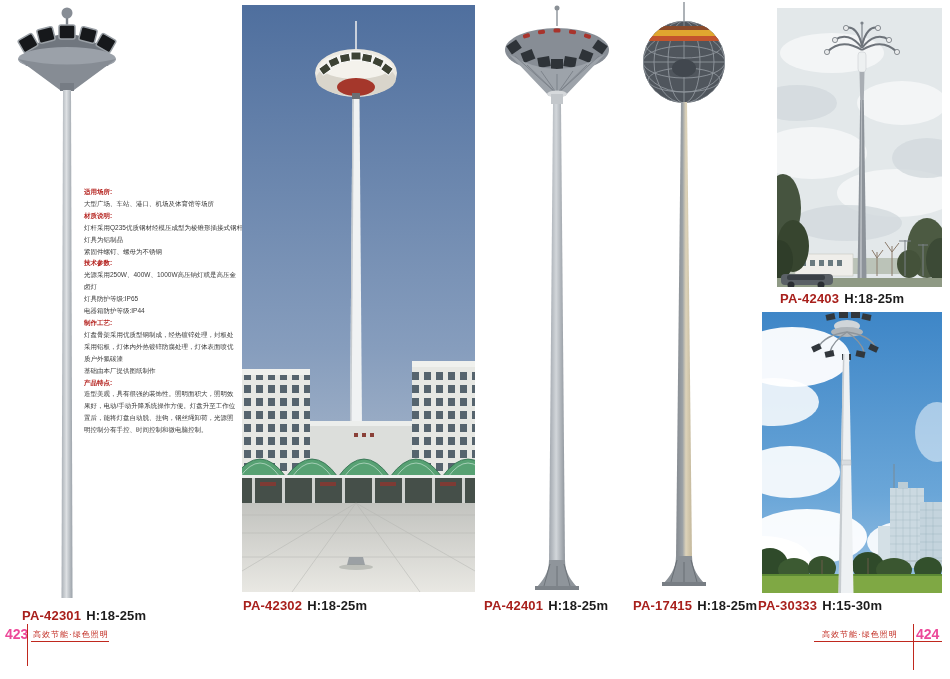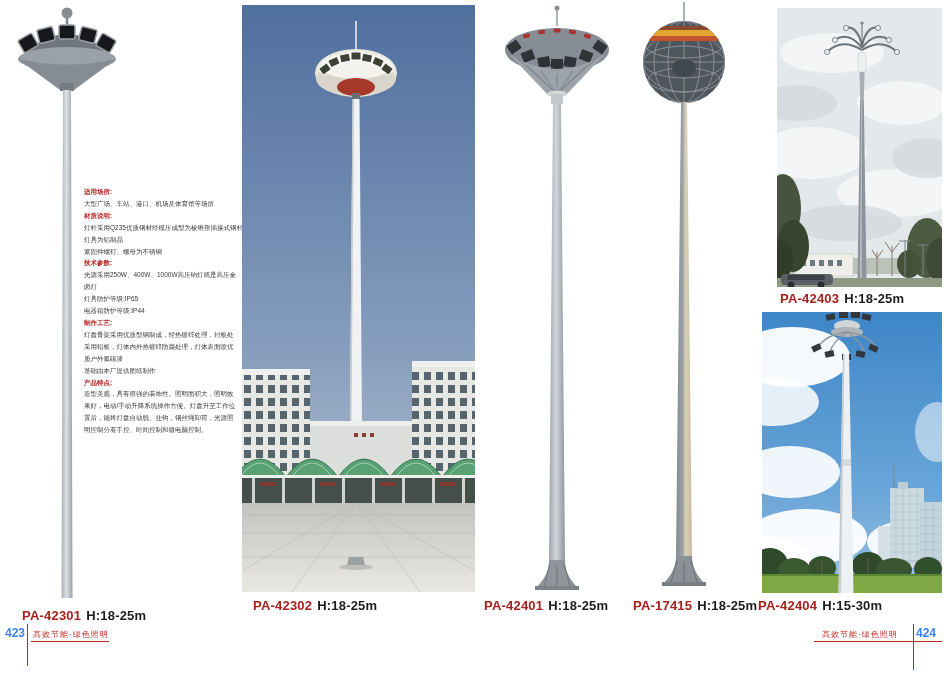--- a/index.html
+++ b/index.html
@@ -5,21 +5,21 @@
   html,body{margin:0;padding:0;background:#fff;}
   .page{position:relative;width:950px;height:679px;background:#ffffff;overflow:hidden;
         font-family:"Liberation Sans", sans-serif;}
   .photo{position:absolute;display:block;}
   .plabel{position:absolute;font-size:13px;white-space:nowrap;letter-spacing:0.2px;}
   .plabel .code{color:#a8201c;font-weight:bold;}
   .plabel .ht{color:#1c1c1c;font-weight:600;margin-left:5px;}
   .info{position:absolute;left:84px;top:186px;width:160px;}
   .info .hd{color:#b5231f;font-weight:bold;font-size:6.5px;line-height:11.9px;white-space:nowrap;}
   .info .ln{color:#3a3a3a;font-size:6.5px;line-height:11.9px;white-space:nowrap;}
-  .pagenum{position:absolute;font-size:12px;font-weight:bold;color:#3b82f6;}
+  .pagenum{position:absolute;font-size:14px;font-weight:bold;color:#ec4899;}
   .slogan{position:absolute;font-size:8px;font-weight:normal;color:#c0281e;letter-spacing:1px;white-space:nowrap;}
   .redline-v{position:absolute;width:1px;background:#c0281e;}
   .redline-h{position:absolute;height:1px;background:#c0281e;}
 </style>
 </head>
 <body>
 
 <div class="page">
 
   <svg class="photo" style="left:8px;top:4px" width="150" height="594" viewBox="0 0 150 594">
@@ -162,21 +162,21 @@
         <line x1="0" y1="528" x2="233" y2="528"></line>
       <line x1="0" y1="552" x2="233" y2="552"></line>
       <line x1="114" y1="498" x2="0" y2="566"></line>
         <line x1="114" y1="498" x2="50" y2="587"></line>
       <line x1="114" y1="498" x2="178" y2="587"></line>
         <line x1="114" y1="498" x2="233" y2="566"></line>
     </g>
     <polygon points="107,552 121,552 123,560 105,560" fill="#9ba0a4"></polygon>
     <ellipse cx="114" cy="562" rx="17" ry="3" fill="#9b9f9a" opacity="0.5"></ellipse>
   </svg>
-  <div class="plabel" style="left:253px;top:598px">
+  <div class="plabel" style="left:243px;top:598px">
     <span class="code">PA-42302</span><span class="ht">H:18-25m</span>
   </div>
 
   <svg class="photo" style="left:498px;top:4px" width="120" height="592" viewBox="0 0 120 592">
     <defs>
       <linearGradient id="g-pole3" x1="0" y1="0" x2="1" y2="0">
         <stop offset="0" stop-color="#9fa5ac"></stop>
           <stop offset="0.45" stop-color="#d2d6da"></stop>
         <stop offset="1" stop-color="#8f959c"></stop>
       </linearGradient>
@@ -434,21 +434,21 @@
       <ellipse cx="132" cy="258" rx="18" ry="12" fill="#3a5630"></ellipse>
       <ellipse cx="166" cy="257" rx="14" ry="12" fill="#33502c"></ellipse>
     </g>
     <rect x="0" y="262" width="180" height="3" fill="#5c8a34"></rect>
     <rect x="0" y="264" width="180" height="17" fill="#7fa844"></rect>
     <polygon points="81,42 87,42 91.5,281 76.5,281" fill="#eef1f3"></polygon>
     <polygon points="81,42 82.4,42 79,281 76.5,281" fill="#c7ccd0"></polygon>
     <rect x="79.5" y="148" width="9.5" height="5" fill="#d8dcdf" stroke="#b5babe" stroke-width="0.5"></rect>
   </svg>
   <div class="plabel" style="left:758px;top:598px">
-    <span class="code">PA-42404</span><span class="ht">H:15-30m</span>
+    <span class="code">PA-30333</span><span class="ht">H:15-30m</span>
   </div>
 
   <div class="pagenum" style="left:5px;top:626px">423</div>
   <div class="redline-v" style="left:27px;top:624px;height:42px"></div>
   <div class="slogan" style="left:33px;top:629px">高效节能·绿色照明</div>
   <div class="redline-h" style="left:31px;top:641px;width:78px"></div>
 
   <div class="slogan" style="left:822px;top:629px">高效节能·绿色照明</div>
   <div class="redline-h" style="left:814px;top:641px;width:128px"></div>
   <div class="redline-v" style="left:913px;top:624px;height:46px"></div>

